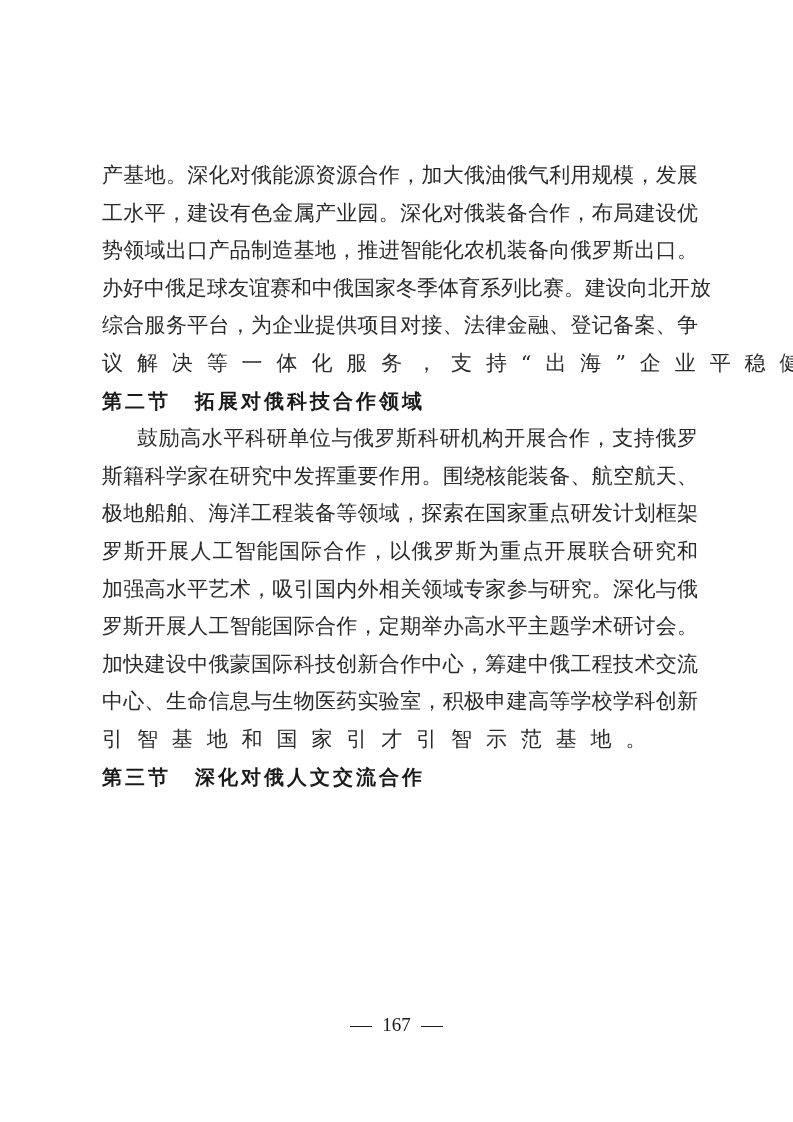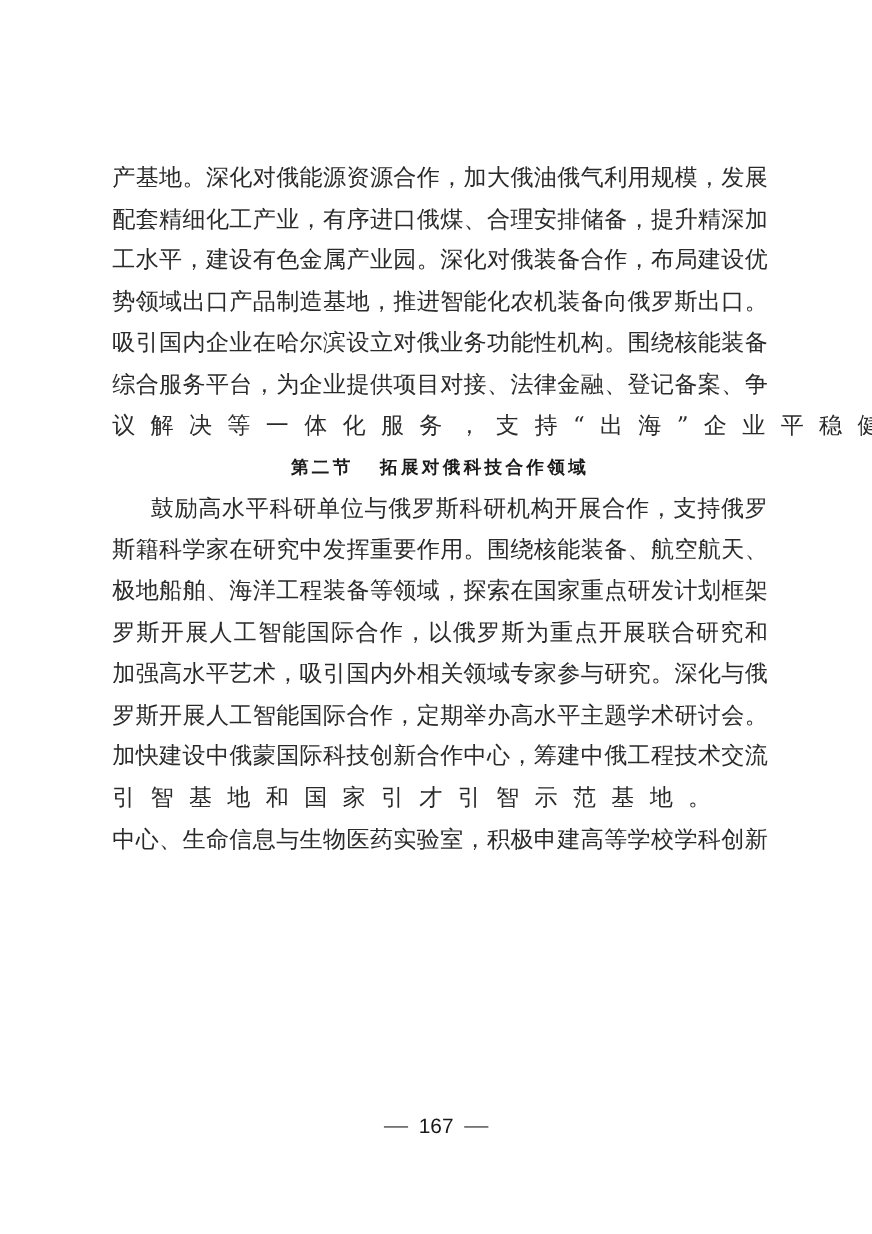--- a/index.html
+++ b/index.html
@@ -11,21 +11,21 @@
       width: 793px;
       height: 1122px;
       position: relative;
       overflow: hidden;
       font-family: "DejaVu Serif", "Liberation Serif", serif;
       color: #2a2a2a;
     }
     .page {
       position: absolute;
       left: 102px;
-      top: 143px;
+      top: 157px;
       width: 596px;
     }
     .line {
       height: 37.6px;
       line-height: 37.6px;
       font-size: 21px;
       white-space: nowrap;
       letter-spacing: 0;
       text-align: justify;
       text-align-last: justify;
@@ -34,78 +34,80 @@
       text-align-last: left;
       letter-spacing: 13.9px;
     }
     .line.indent {
       padding-left: 35px;
       font-family: Liberation Serif, serif;
     }
     .heading {
       height: 37.6px;
       line-height: 37.6px;
-      font-size: 16px;
+      font-size: 20px;
       font-weight: bold;
-      text-align: center;
+      text-align: left;
       color: #1a1a1a;
       white-space: nowrap;
       font-family: "DejaVu Sans", "Liberation Sans", sans-serif;
       letter-spacing: 3px;
     }
     .heading .sec-num {
       margin-right: 24px;
     }
     .footer {
       position: absolute;
       left: 0;
       width: 793px;
       top: 1014px;
       text-align: center;
       font-size: 19px;
       color: #1a1a1a;
-      font-family: Liberation Sans, sans-serif;
+      font-family: Liberation Serif, serif;
     }
     .footer .dash {
       display: inline-block;
       width: 22px;
       height: 1px;
       background: #1a1a1a;
       vertical-align: middle;
       margin: 0 10px;
     }
   </style>
 </head>
 <body>
 
 <div class="page">
   <div>
     <div class="line">产基地。深化对俄能源资源合作，加大俄油俄气利用规模，发展</div>
-    <div class="line">配套精细化工产业，有序进口俄煤、合理安排储备，提升精深加</div>
     <div class="line">工水平，建设有色金属产业园。深化对俄装备合作，布局建设优</div>
     <div class="line">势领域出口产品制造基地，推进智能化农机装备向俄罗斯出口。</div>
-    <div class="line">吸引国内企业在哈尔滨设立对俄业务功能性机构。围绕核能装备</div>
+    <div class="line">办好中俄足球友谊赛和中俄国家冬季体育系列比赛。建设向北开放</div>
     <div class="line">综合服务平台，为企业提供项目对接、法律金融、登记备案、争</div>
     <div class="line last">议解决等一体化服务，支持“出海”企业平稳健康发展。</div>
   </div>
 
   <div class="heading">
     <span class="sec-num">第二节</span><span>拓展对俄科技合作领域</span>
   </div>
 
   <div>
     <div class="line indent">鼓励高水平科研单位与俄罗斯科研机构开展合作，支持俄罗</div>
     <div class="line">斯籍科学家在研究中发挥重要作用。围绕核能装备、航空航天、</div>
     <div class="line">极地船舶、海洋工程装备等领域，探索在国家重点研发计划框架</div>
     <div class="line">罗斯开展人工智能国际合作，以俄罗斯为重点开展联合研究和</div>
     <div class="line">加强高水平艺术，吸引国内外相关领域专家参与研究。深化与俄</div>
     <div class="line">罗斯开展人工智能国际合作，定期举办高水平主题学术研讨会。</div>
     <div class="line">加快建设中俄蒙国际科技创新合作中心，筹建中俄工程技术交流</div>
+    <div class="line">中心、生命信息与生物医药实验室，积极申建高等学校学科创新</div>
     <div class="line last">引智基地和国家引才引智示范基地。</div>
-    <div class="line">中心、生命信息与生物医药实验室，积极申建高等学校学科创新</div>
   </div>
 
+  <div class="heading">
+    <span class="sec-num">第三节</span><span>深化对俄人文交流合作</span>
+  </div>
 
 </div>
 
 <div class="footer">
   <span class="dash"></span><span>167</span><span class="dash"></span>
 </div>
 
 </body></html>

